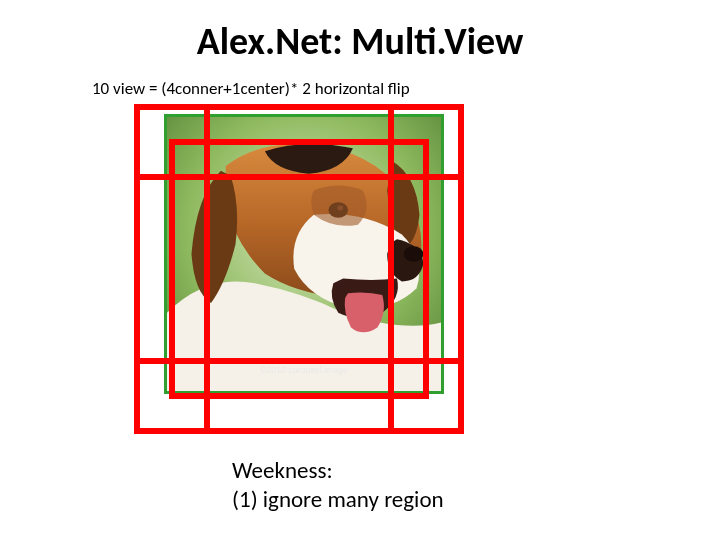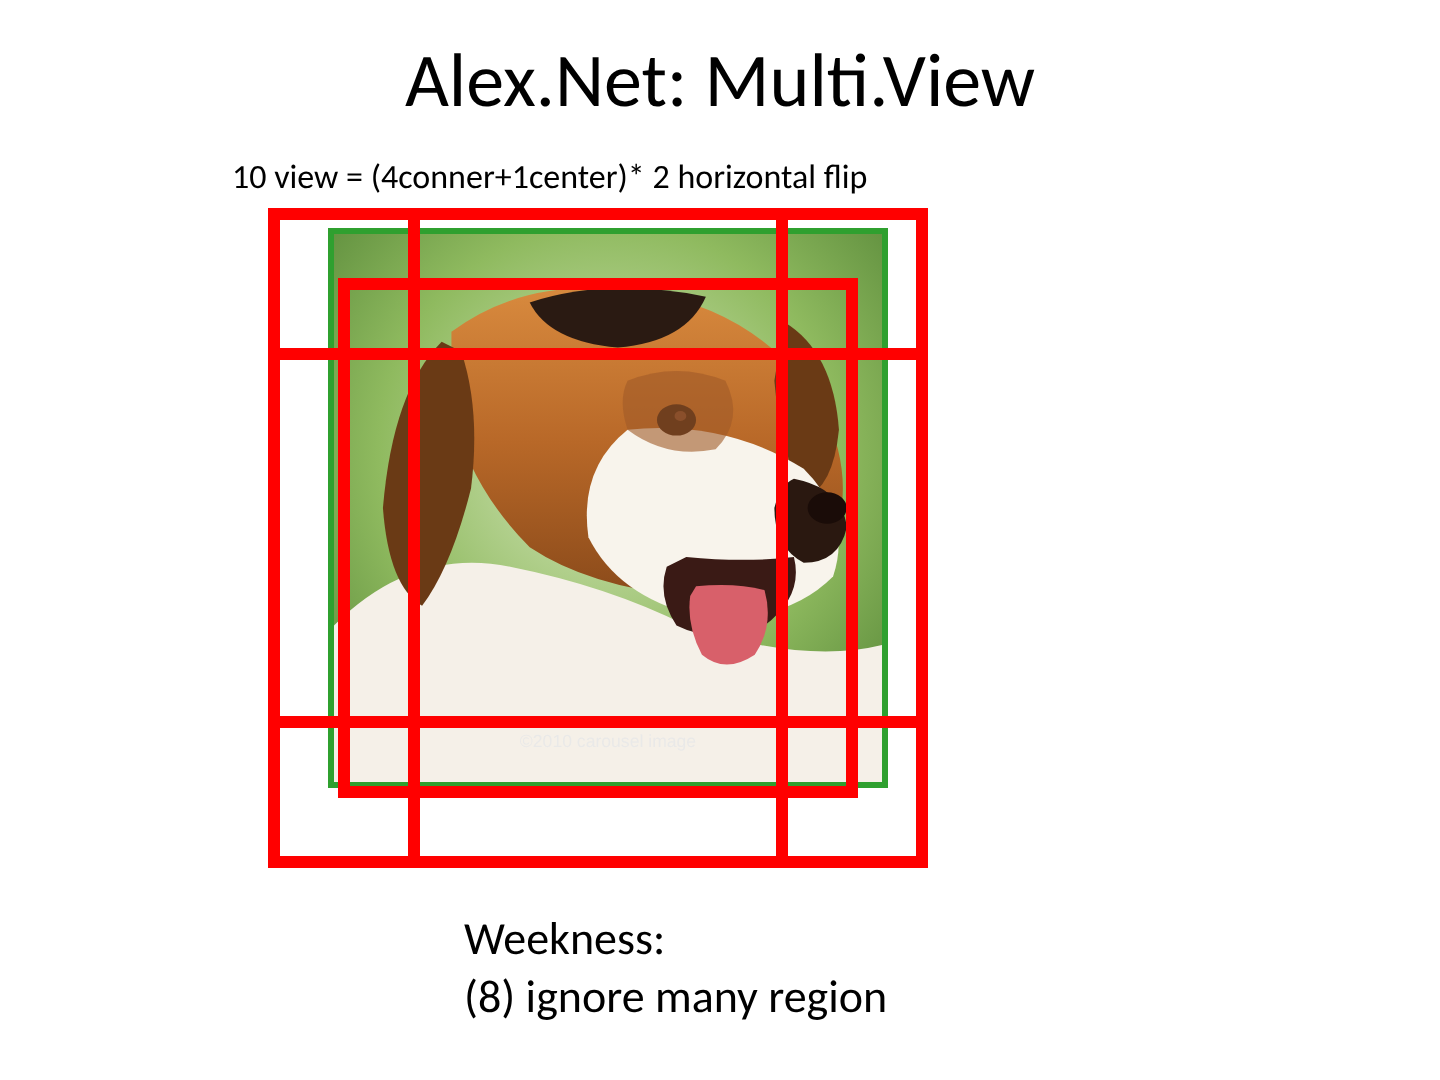--- a/index.html
+++ b/index.html
@@ -6,31 +6,31 @@
   body {
     width: 720px;
     height: 540px;
     background: #ffffff;
     font-family: Calibri, Arial, sans-serif;
     position: relative;
     overflow: hidden;
   }
   .title {
     font-size: 38px;
-    font-weight: 400;
+    font-weight: 700;
     text-align: center;
     padding-top: 18px;
     color: #000;
   }
   .subtitle {
     font-size: 17px;
     font-weight: 400;
     color: #000;
     position: absolute;
-    left: 116px;
+    left: 92px;
     top: 78px;
   }
   .image-wrap {
     position: absolute;
     left: 134px;
     top: 104px;
     width: 330px;
     height: 330px;
   }
   .dog-illustration {
@@ -114,14 +114,14 @@
   </div>
   <div class="crop-box tl"></div>
   <div class="crop-box tr"></div>
   <div class="crop-box bl"></div>
   <div class="crop-box br"></div>
   <div class="crop-box ct"></div>
 </div>
 
 <div class="weakness">
   <div>Weekness:</div>
-  <div>(8) ignore many region</div>
+  <div>(1) ignore many region</div>
 </div>
 
 </body></html>

